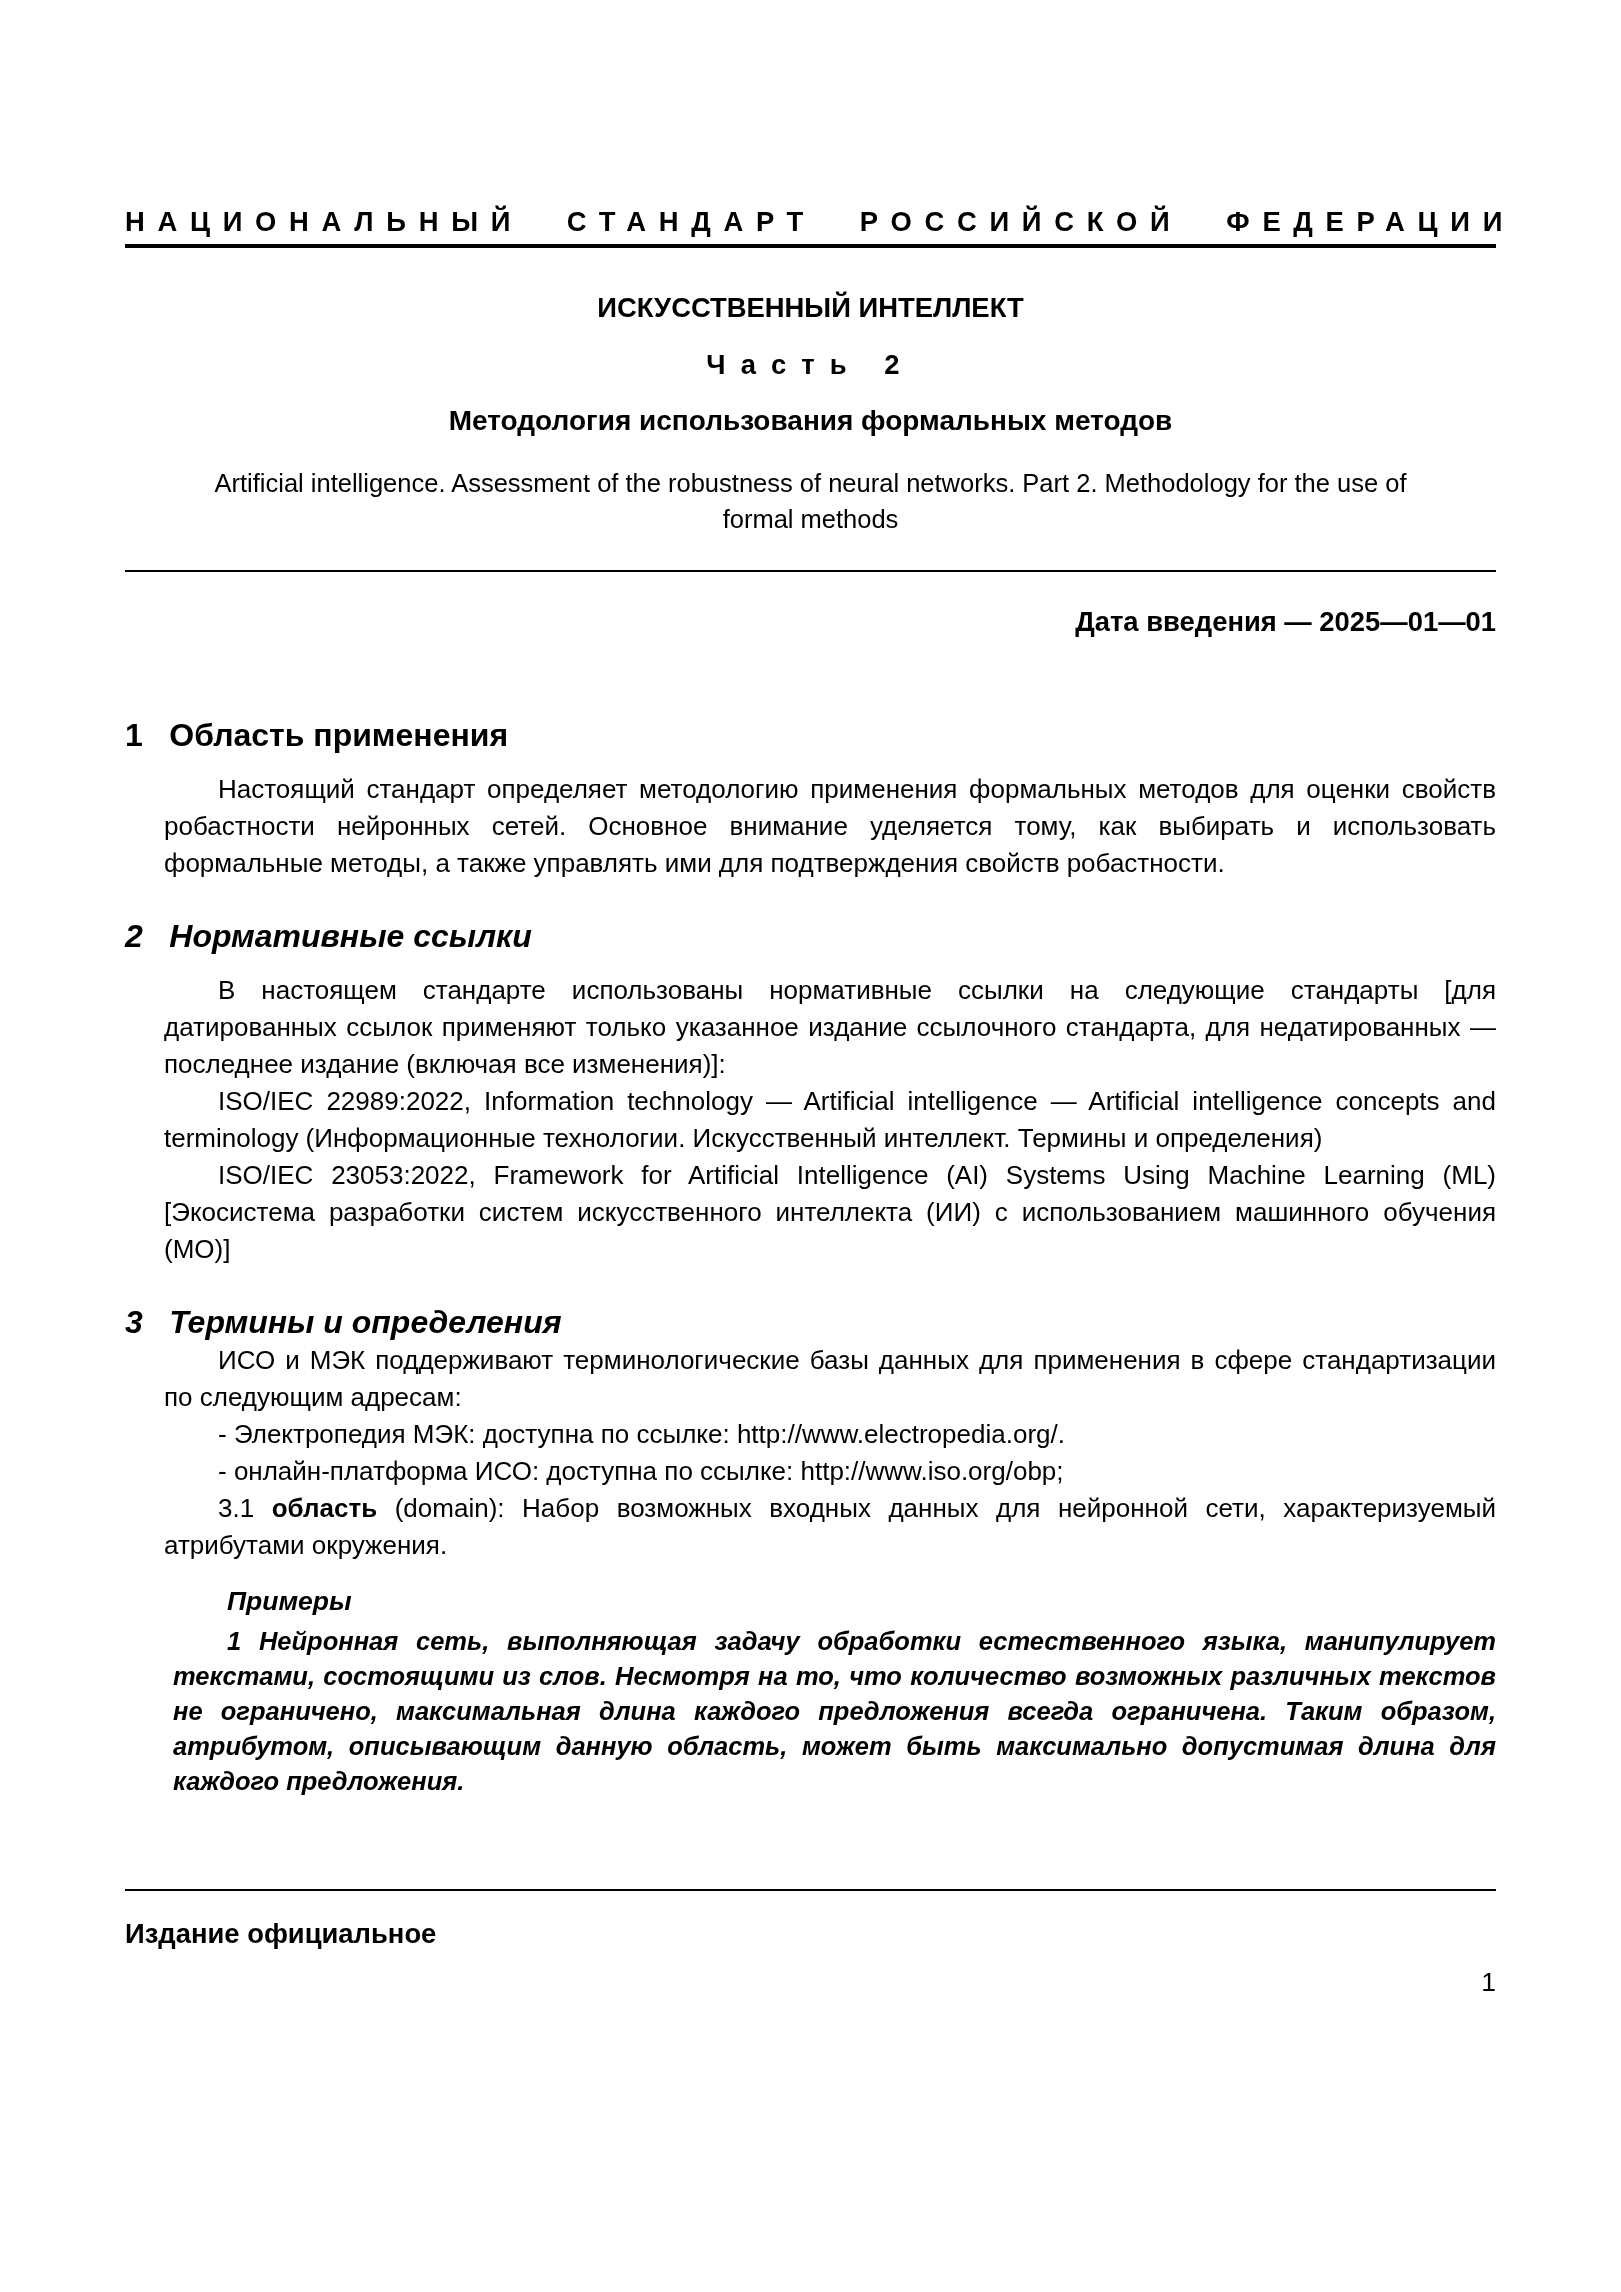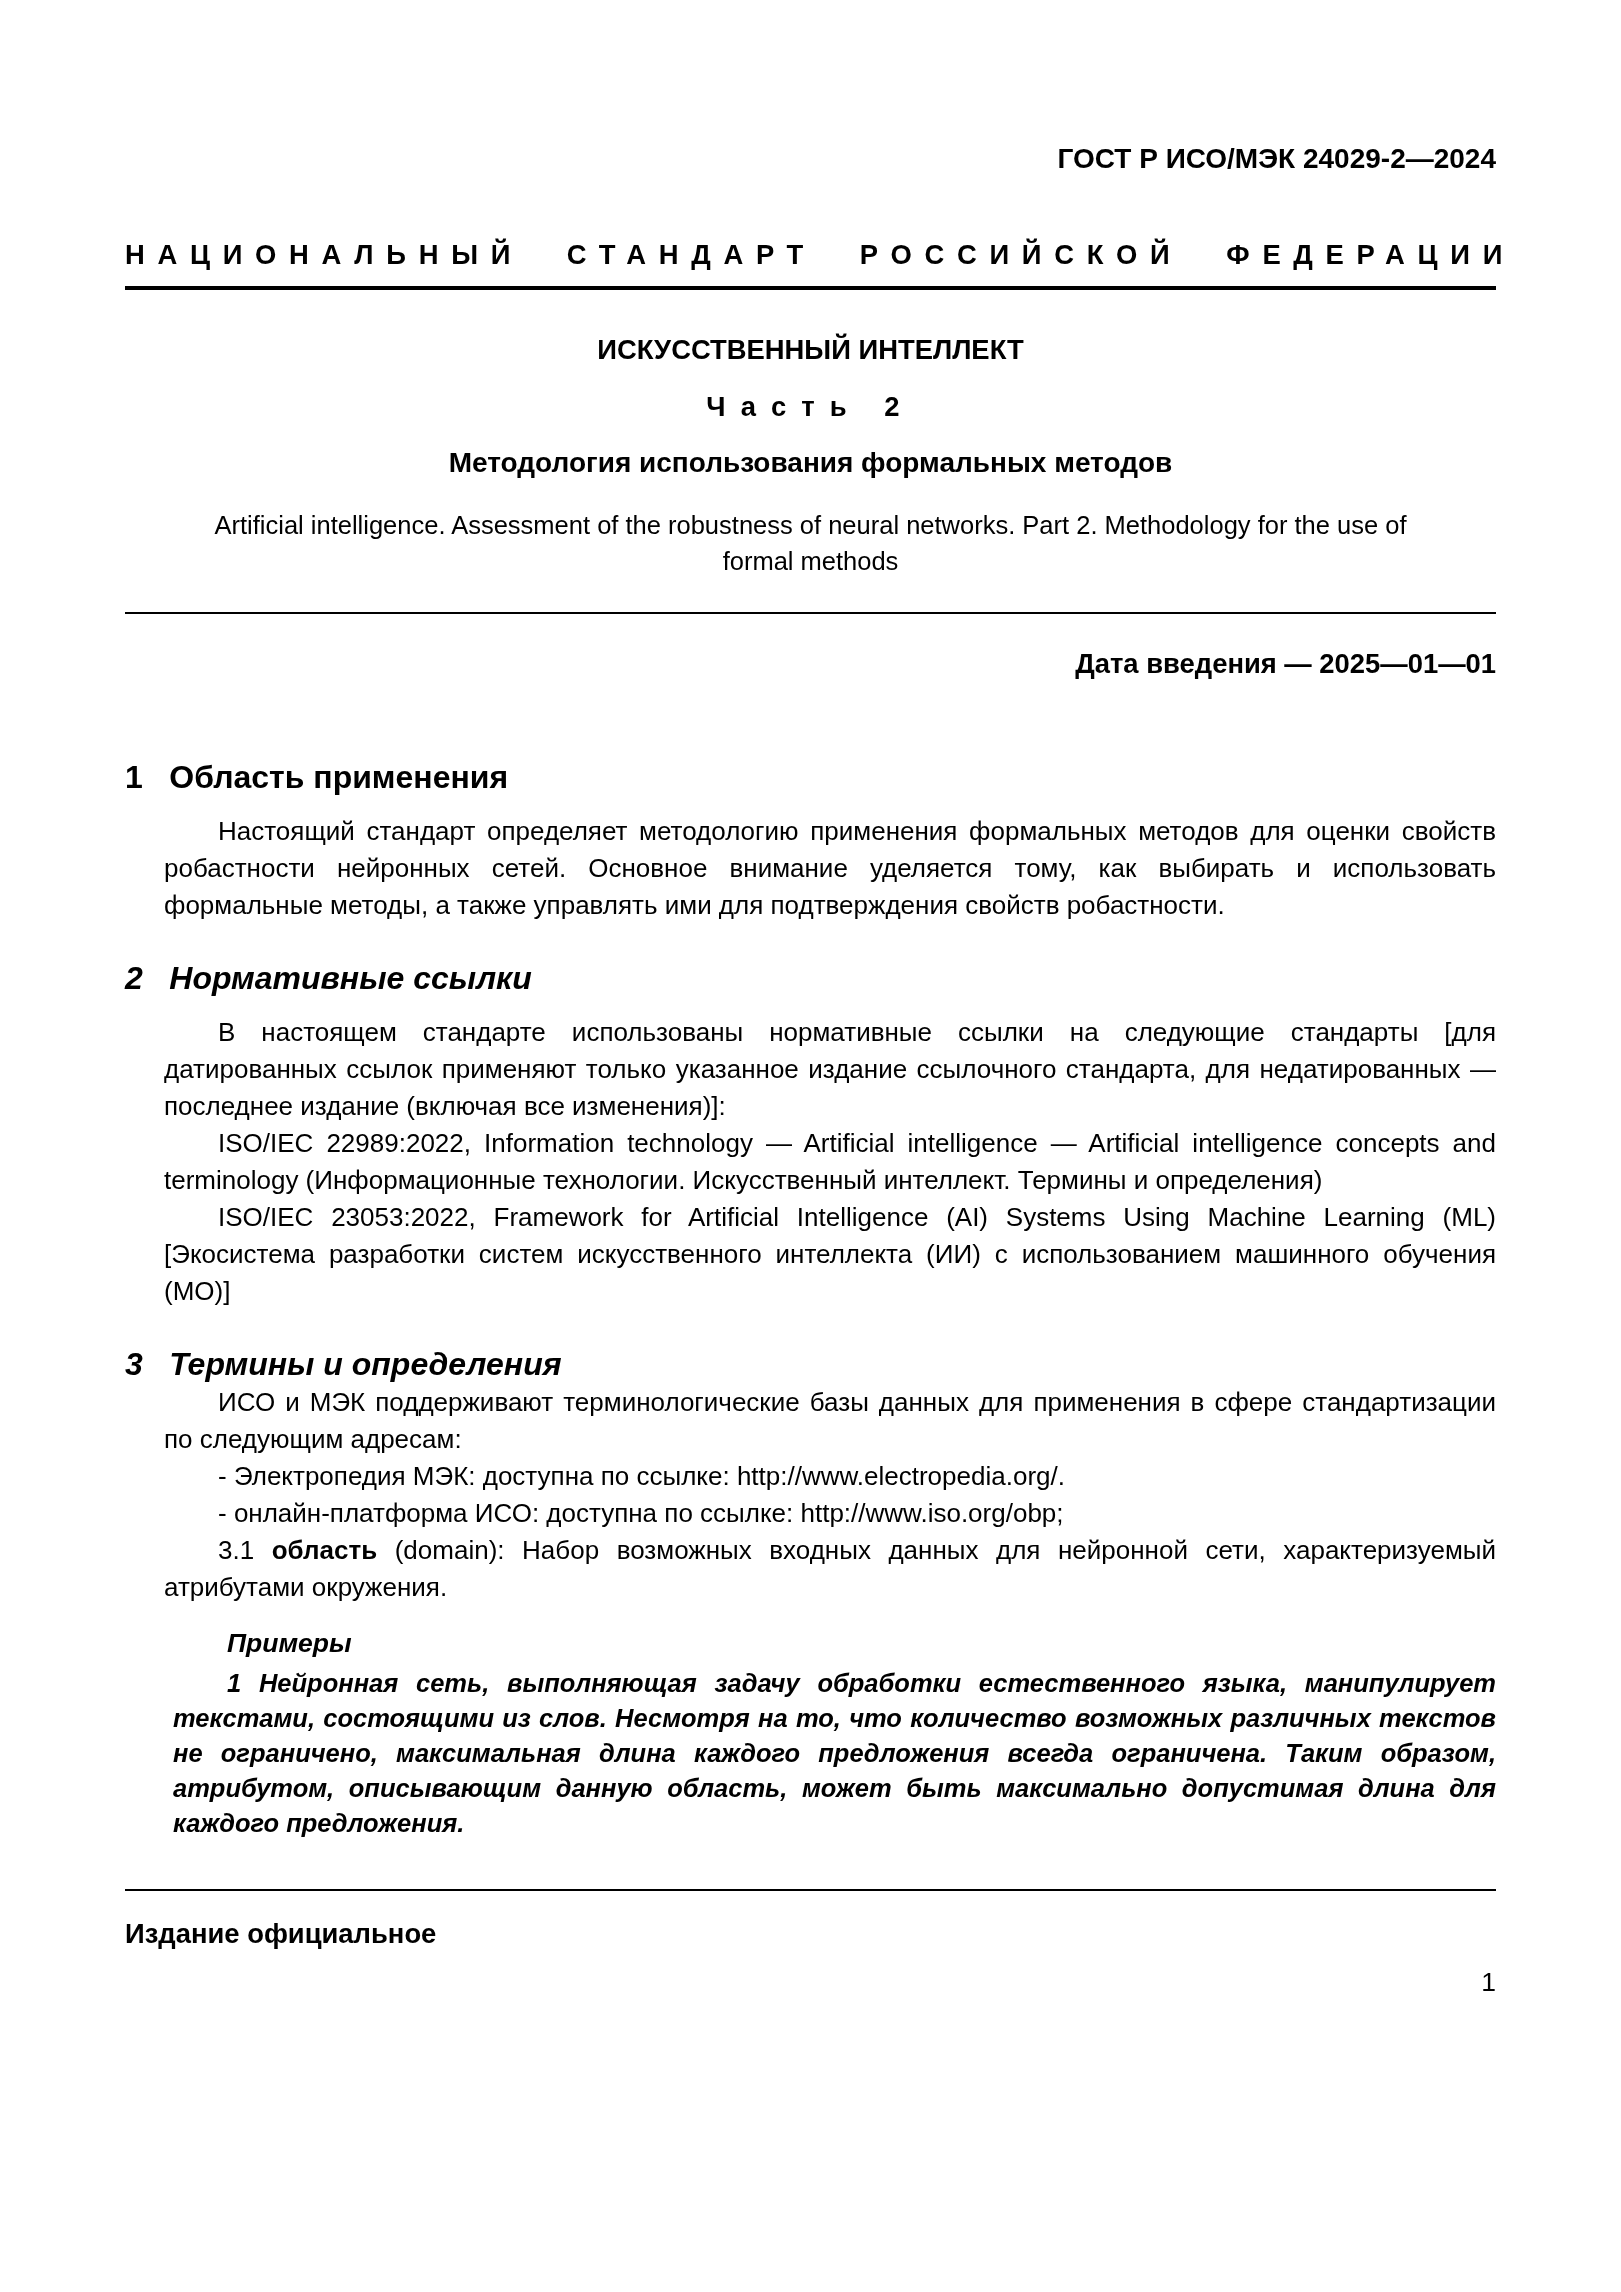--- a/index.html
+++ b/index.html
@@ -19,21 +19,21 @@
     overflow: hidden;
   }
   .doc-number {
     text-align: right;
     font-weight: bold;
     font-size: 28px;
     line-height: 33px;
   }
   .banner-wrap {
     margin-top: 63px;
-    padding-bottom: 15px;
+    padding-bottom: 6px;
     border-bottom: 4.9px solid #000;
   }
   .banner {
     font-weight: bold;
     font-size: 27.4px;
     line-height: 33px;
     letter-spacing: 12.7px;
     word-spacing: 23.5px;
     white-space: nowrap;
   }
@@ -136,21 +136,20 @@
     text-align: right;
     font-size: 26.5px;
     line-height: 31px;
   }
 </style>
 </head>
 <body>
 
 <div class="page">
 
-  <div class="doc-number">ГОСТ Р ИСО/МЭК 24029-2—2024</div>
 
   <div class="banner-wrap">
     <div class="banner">НАЦИОНАЛЬНЫЙ СТАНДАРТ РОССИЙСКОЙ ФЕДЕРАЦИИ</div>
   </div>
 
   <div class="title-block">
     <div class="title-subject">ИСКУССТВЕННЫЙ ИНТЕЛЛЕКТ</div>
     <div class="part-label">Часть 2</div>
     <div class="part-title">Методология использования формальных методов</div>
     <div class="title-en">Artificial intelligence. Assessment of the robustness of neural networks. Part 2. Methodology for the use of formal methods</div>

